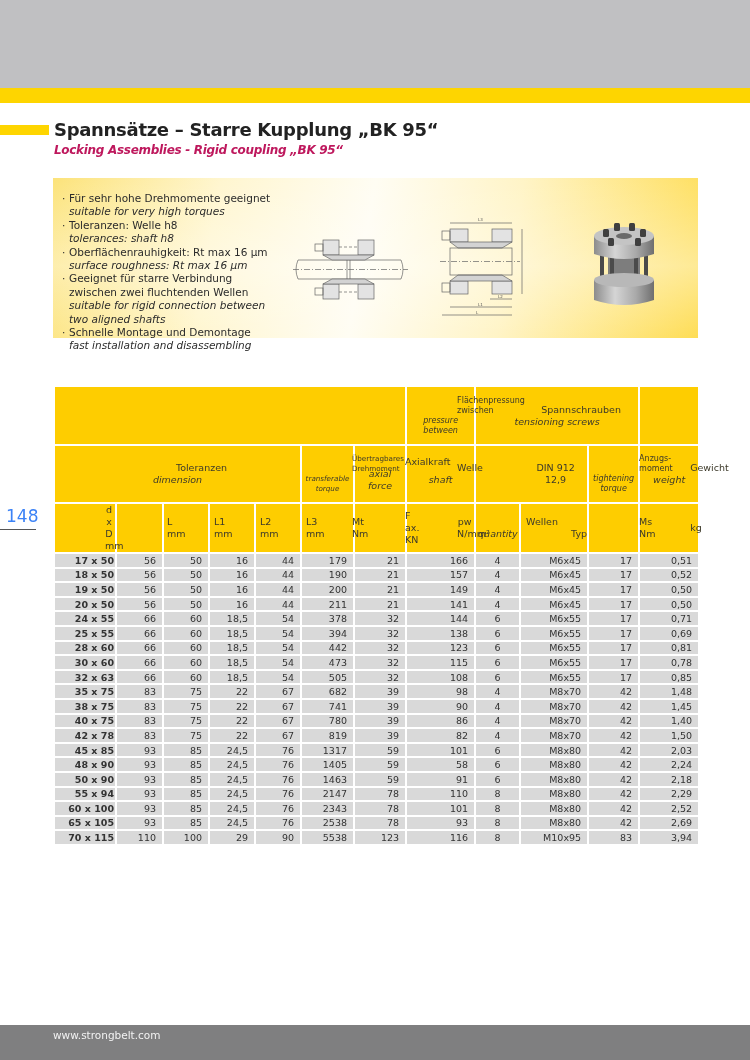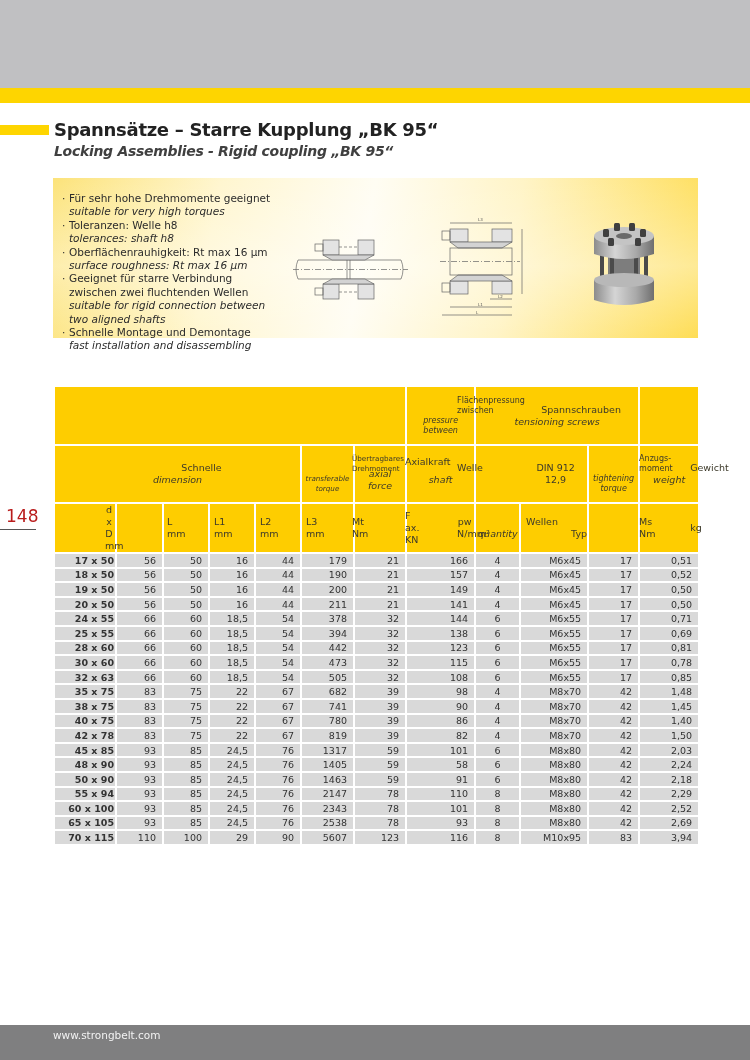--- a/index.html
+++ b/index.html
@@ -4,37 +4,37 @@
 <style>
   * { box-sizing: border-box; margin: 0; padding: 0; }
   html, body { width: 750px; height: 1060px; background: #ffffff; overflow: hidden; }
   body { position: relative; font-family: "DejaVu Sans", "Liberation Sans", sans-serif; color: #2b2b2b; }
 
   .top-gray { position: absolute; left: 0; top: 0; width: 750px; height: 88px; background: #c0c0c2; }
   .top-yellow { position: absolute; left: 0; top: 88px; width: 750px; height: 15px; background: #fed500; }
 
   .title-bar-accent { position: absolute; left: 0; top: 125px; width: 49px; height: 10px; background: #fed500; }
   .title { position: absolute; left: 54px; top: 119px; font-size: 18px; font-weight: bold; color: #222; letter-spacing: -0.3px; }
-  .subtitle { position: absolute; left: 54px; top: 143px; font-size: 14px; font-weight: bold; font-style: italic; color: #404040; letter-spacing: -0.3px; }
+  .subtitle { position: absolute; left: 54px; top: 143px; font-size: 12px; font-weight: bold; font-style: italic; color: #be185d; letter-spacing: -0.3px; }
 
   .info-box { position: absolute; left: 53px; top: 178px; width: 645px; height: 160px;
     background: linear-gradient(100deg, #fce37a 0%, #fff6cf 25%, #fffdf3 48%, #fff4c6 70%, #fedd55 100%); }
   .info-box::before { content: ""; position: absolute; inset: 0;
     background: linear-gradient(180deg, rgba(255,255,255,0) 0%, rgba(255,255,255,0.35) 55%, rgba(255,255,255,0) 100%); }
   .info-list { position: absolute; left: 9px; top: 14px; font-size: 10.5px; line-height: 13.4px; color: #2b2b2b; list-style: none; }
   .info-list li { position: relative; padding-left: 7px; }
   .info-list li::before { content: "·"; position: absolute; left: 0; top: 0; }
   .info-list .it { font-style: italic; display: block; }
   .info-list .de { display: block; }
 
   .drawing-shaft { position: absolute; left: 293px; top: 235px; }
   .drawing-section { position: absolute; left: 440px; top: 215px; }
   .product-photo { position: absolute; left: 588px; top: 220px; }
 
-  .page-number { position: absolute; left: 6px; top: 506px; font-size: 17px; color: #b91c1c; }
+  .page-number { position: absolute; left: 6px; top: 506px; font-size: 17px; color: #3b82f6; }
   .page-number-rule { position: absolute; left: 0; top: 529px; width: 36px; height: 1px; background: #555; }
 
   table.spec { position: absolute; left: 53px; top: 385px; width: 645px; border-collapse: collapse; table-layout: fixed; }
   table.spec th { background: #fecd00; border: 2px solid #fff; font-weight: normal; color: #3d3a2a; text-align: center; vertical-align: middle; padding: 0 2px; }
   table.spec th .de { display: block; padding-left: 48px; }
   table.spec th .it { display: block; font-style: italic; }
   .r1 th { height: 59px; }
   .r2 th { height: 58px; }
   .r3 th { height: 48px; }
   .fs9 { font-size: 9.5px; line-height: 12px; }
@@ -187,21 +187,21 @@
         <span class="it">between</span>
       </th>
       <th colspan="3" class="fs9">
         <span class="de">Spannschrauben</span>
         <span class="it">tensioning screws</span>
       </th>
       <th></th>
     </tr>
     <tr class="r2">
       <th colspan="5" class="fs9">
-        <span class="de">Schnelle</span>
+        <span class="de">Toleranzen</span>
         <span class="it">dimension</span>
       </th>
       <th class="fs7">
         <span class="de">Übertragbares</span>
         <span class="de">Drehmoment</span>
         <span class="it">transferable</span>
         <span class="it">torque</span>
       </th>
       <th class="fs9">
         <span class="de">Axialkraft</span>
@@ -541,21 +541,21 @@
         <td class="typ">M8x80</td>
         <td>42</td>
         <td>2,69</td>
       </tr>
       <tr>
         <td class="dxD">70 x 115</td>
         <td>110</td>
         <td>100</td>
         <td>29</td>
         <td>90</td>
-        <td>5607</td>
+        <td>5538</td>
         <td>123</td>
         <td>116</td>
         <td class="c">8</td>
         <td class="typ">M10x95</td>
         <td>83</td>
         <td>3,94</td>
       </tr>
     </tbody>
 </table>
 

